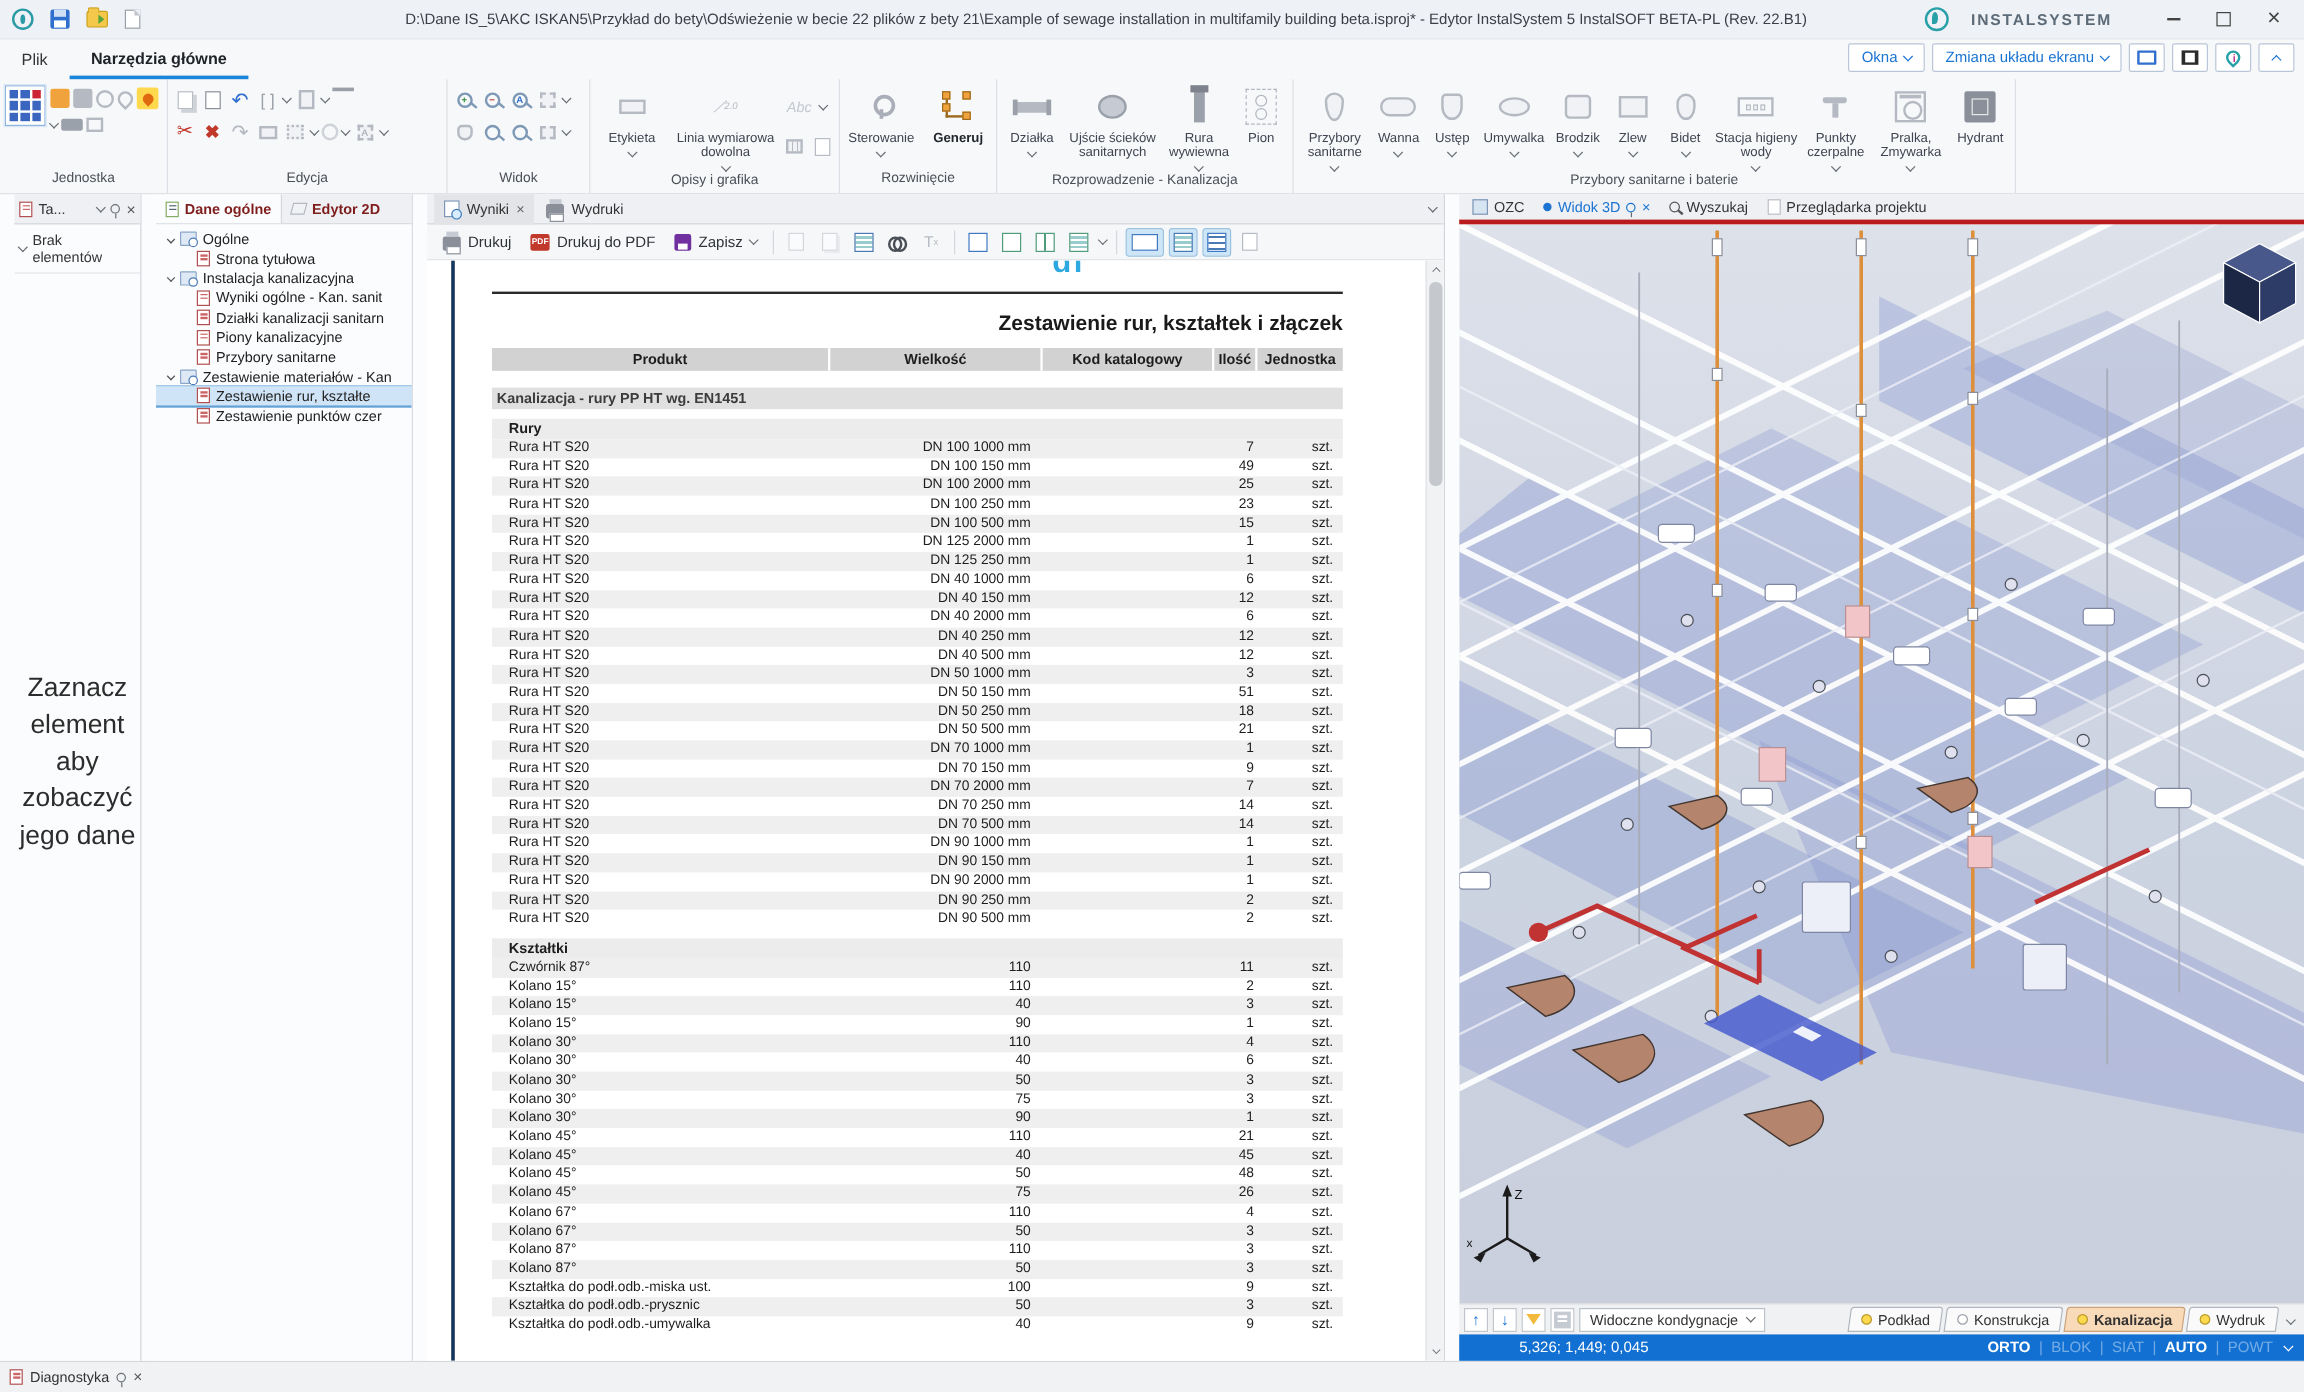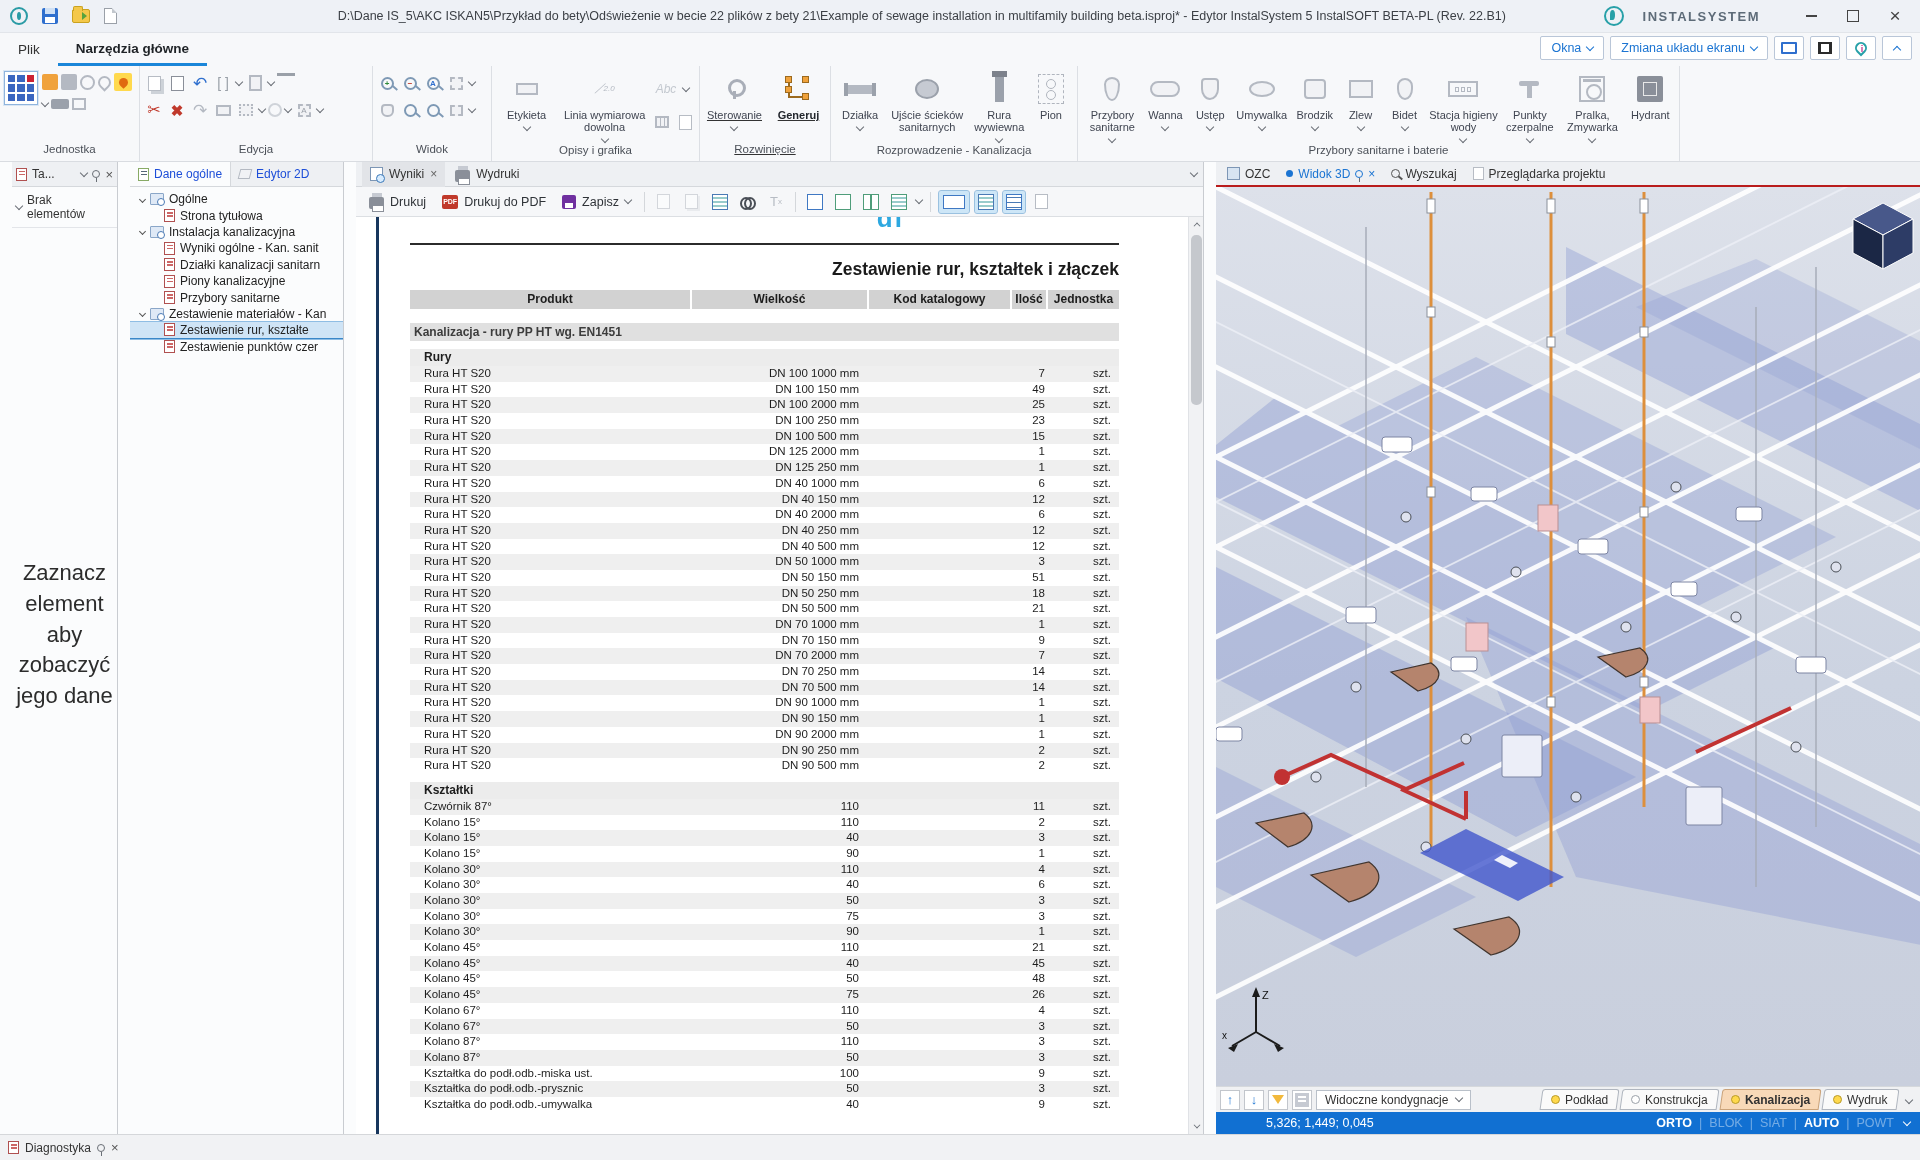--- a/index.html
+++ b/index.html
@@ -101,21 +101,21 @@
   
   .p-left { width:118px; }
   .p-left .hint { margin-top:330px; text-align:center; font-size:22px; color:#2c2c2c; line-height:1.4; padding:0 4px; }
   .p-left .empty-row { font-size:12px; color:#333; padding:6px 4px; border-bottom:1px solid #e3e5e9; display:flex; gap:5px; align-items:center; }
   .doc-ic-red { width:11px; height:13px; background:#fff; border:1px solid #b05050; display:flex; flex-direction:column; gap:1.5px; padding:2px 1.5px; }
   .doc-ic-red i { height:1.5px; background:#c66; }
 
   
   .p-tree { width:226px; }
   .tree-tabs { display:flex; height:25px; background:#eef0f3; border-bottom:1px solid #d5d8dc; }
-  .ttab { display:flex; align-items:center; gap:5px; font-size:12px; padding:0 8px; color:#1d4ed8; }
+  .ttab { display:flex; align-items:center; gap:5px; font-size:12px; padding:0 8px; color:#7f1d1d;font-weight:bold; }
   .ttab.active { background:#fbfcfd; border-right:1px solid #d5d8dc; }
   .tree-body { flex:1; background:#fbfcfd; padding-top:4px; overflow:hidden; }
   .trow { display:flex; align-items:center; gap:5px; height:16.4px; font-size:12px; color:#222; white-space:nowrap; overflow:hidden; }
   .trow .tchv { width:5px; height:5px; border-right:1.4px solid #555; border-bottom:1.4px solid #555; transform:rotate(45deg); flex:none; }
   .folder-ic { width:14px; height:12px; background:#dfe9f6; border:1px solid #8aa6c8; border-radius:1px; position:relative; flex:none; }
   .folder-ic::after{ content:''; position:absolute; right:-2px; bottom:-2px; width:6px; height:6px; border:1.5px solid #4a7ab5; border-radius:50%; background:#fff; }
   .trow.sel { background:#cfe4f6; outline:1px solid #8fbde4; border-bottom:1px solid #3a87c8; }
 
   
   .p-report { width:860px; position:relative; }
@@ -162,21 +162,21 @@
   .secband { margin-top:14px; background:#e0e0e0; font-weight:bold; color:#3c3c3c; font-size:12px; height:18px; line-height:18px; padding-left:4px; width:709px; }
   .grpband { margin-top:8px; background:#ececec; font-weight:bold; font-size:12px; height:17px; line-height:17px; padding-left:14px; width:709px; }
   .drow { display:flex; height:15.7px; line-height:15.7px; }
   .drow.odd { background:#efefef; }
   .c0{ width:282px; padding-left:14px; } .c1{ width:177px; text-align:right; padding-right:10px; }
   .c2{ width:143px; } .c3{ width:36px; text-align:right; padding-right:3px; } .c4{ width:71px; text-align:right; padding-right:8px; }
   .hc.c0{ padding-left:0; } .hc.c1,.hc.c3,.hc.c4{ padding-right:0; text-align:center; }
 
   
   .p-3d { width:716px; border-right:none; }
-  .vtabs { height:25px; background:#eef0f3; border-bottom:2px solid #b91c1c; display:flex; align-items:center; font-size:12px; padding-left:4px; gap:2px; }
+  .vtabs { height:25px; background:#eef0f3; border-bottom:4px solid #b91c1c; display:flex; align-items:center; font-size:12px; padding-left:4px; gap:2px; }
   .vtab { display:flex; align-items:center; gap:5px; padding:0 7px; height:25px; color:#333; }
   .vtab.active { color:#1b74d2; }
   .dot-b { width:7px; height:7px; border-radius:50%; background:#1b74d2; }
   .ozc-ic { width:13px; height:13px; background:#d7e4f2; border:1px solid #7d96b5; }
   .mag-s { width:9px; height:9px; border:1.6px solid #555; border-radius:50%; position:relative; }
   .mag-s::after{ content:''; position:absolute; right:-4px; bottom:-2px; width:5px; height:1.6px; background:#555; transform:rotate(40deg); }
   .viewport { position:relative; height:899px; overflow:hidden; }
   .layerbar { height:26px; background:#f0f1f3; border-top:1px solid #d5d8dc; display:flex; align-items:center; padding:0 4px; gap:4px; font-size:12px; }
   .lb-ic { width:20px; height:20px; border:1px solid #c2c6cc; background:#fff; display:flex; align-items:center; justify-content:center; color:#1b74d2; font-weight:bold; font-size:13px; }
   .funnel { width:0; height:0; border-left:6px solid transparent; border-right:6px solid transparent; border-top:9px solid #f2b93c; }
@@ -390,21 +390,21 @@
               </span>
             <span class="sic">
                 <span class="gray-doc"></span>
               </span>
           </span>
         </span>
       </div>
       <div class="rg-label">Opisy i grafika</div>
     </div>
 
-    <div class="rg" style="width:131px;text-decoration:underline;">
+    <div class="rg" style="width:131px;">
       <div class="rg-content" style="justify-content:center; gap:6px;">
         <span class="bigbtn" style="width:62px;">
           <span class="bicon">
               <span class="pin-ic"></span>
             </span>
           <span>Sterowanie</span>
             <i class="chv g" style="margin-top:3px;"></i>
         </span>
         <span class="bigbtn" style="width:56px;">
           <span class="bicon">

